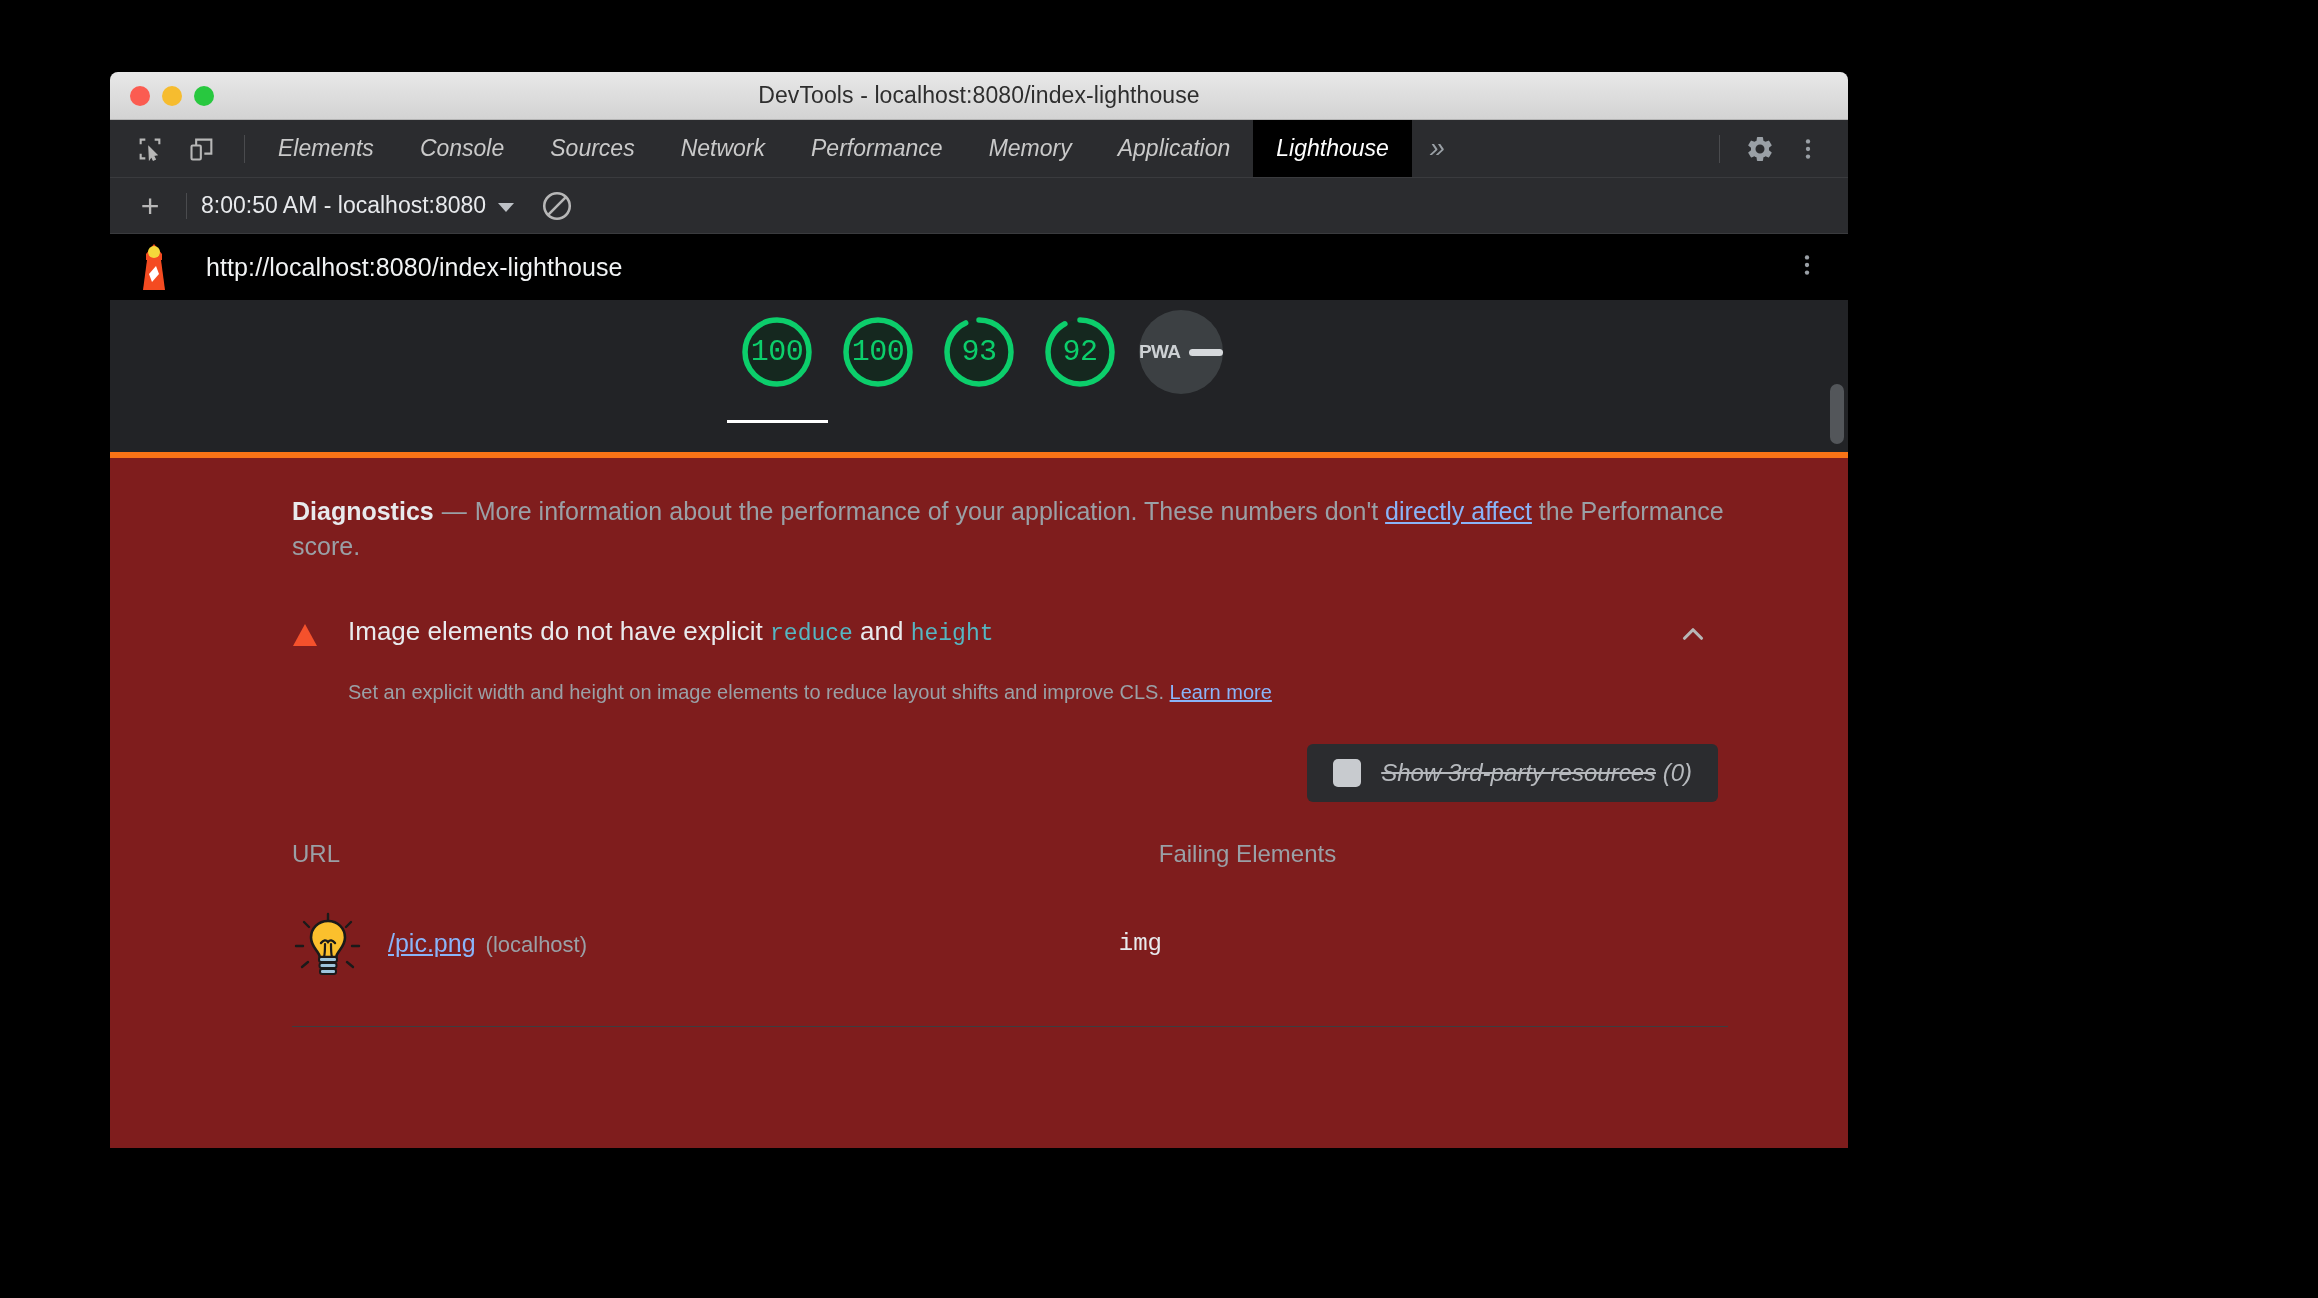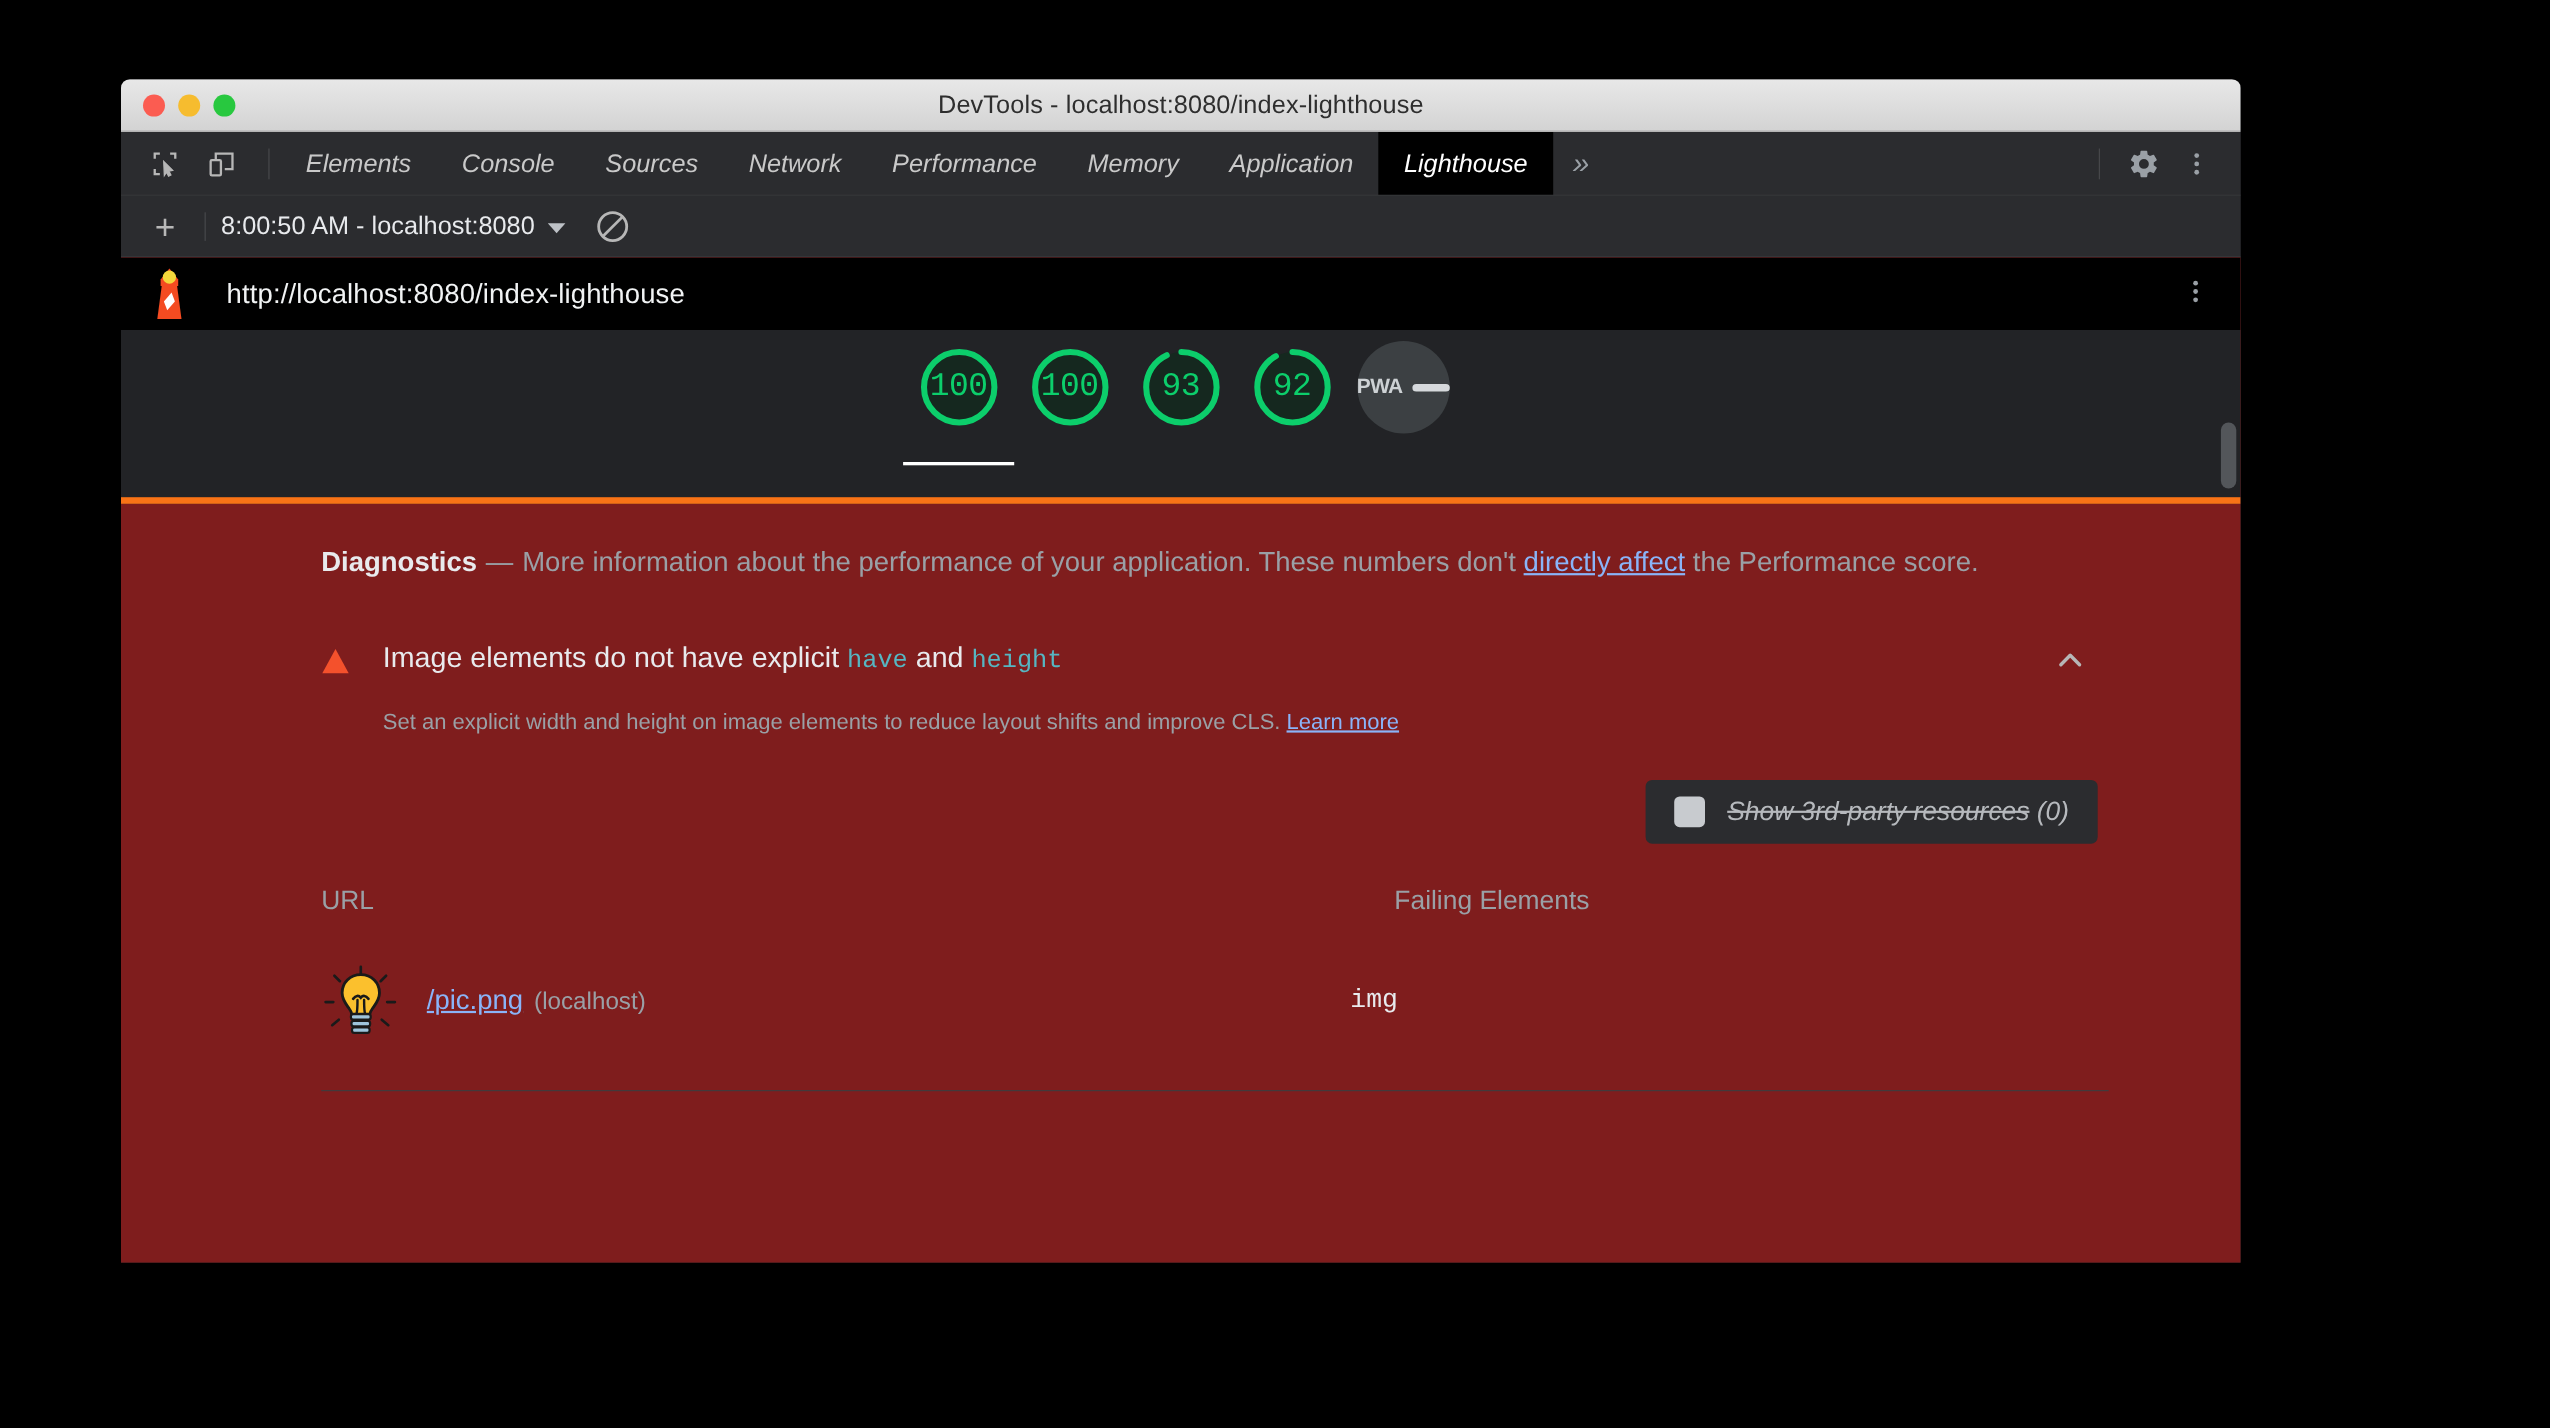--- a/index.html
+++ b/index.html
@@ -12,21 +12,21 @@
   #root {
     position: relative;
     width: 2318px; height: 1298px;
     background: #000;
   }
 
   
   .window {
     position: absolute;
     left: 110px; top: 72px;
-    width: 1927px; height: 1076px;
+    width: 1738px; height: 1076px;
     background: #202124;
     border-radius: 8px 8px 0 0;
     overflow: hidden;
     box-shadow: 0 0 60px 20px rgba(0,0,0,0.85);
   }
 
   
   .titlebar {
     position: relative;
     height: 48px;
@@ -408,21 +408,21 @@
             <b>Diagnostics</b><span class="dash">—</span><span>More information about the performance of your application. These numbers don't </span><a class="link" href="#">directly affect</a><span> the Performance score.</span>
           </div>
 
           <div class="audit">
             <div class="audit-title-row">
               <div class="warn-tri">
                 <svg width="26" height="24" viewBox="0 0 26 24">
                     <path d="M13 1 L25 23 L1 23 Z" fill="#f4512c"></path>
                   </svg>
               </div>
-              <div class="audit-title"><span>Image elements do not have explicit </span><code>have</code><span> and </span><code>height</code></div>
+              <div class="audit-title"><span>Image elements do not have explicit </span><code>reduce</code><span> and </span><code>height</code></div>
               <div class="chevron">
                 <svg width="34" height="34" viewBox="0 0 24 24" fill="none" stroke="#b7b7b7" stroke-width="2.2" stroke-linecap="round" stroke-linejoin="round">
                   <polyline points="6,15 12,9 18,15"></polyline>
                 </svg>
               </div>
             </div>
 
             <div class="audit-desc"><span>Set an explicit width and height on image elements to reduce layout shifts and improve CLS. </span><a class="link" href="#">Learn more</a></div>
 
             <div class="filter-row">

